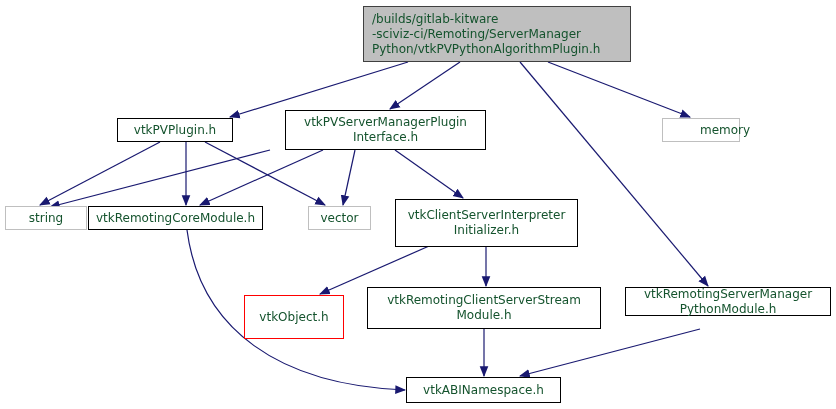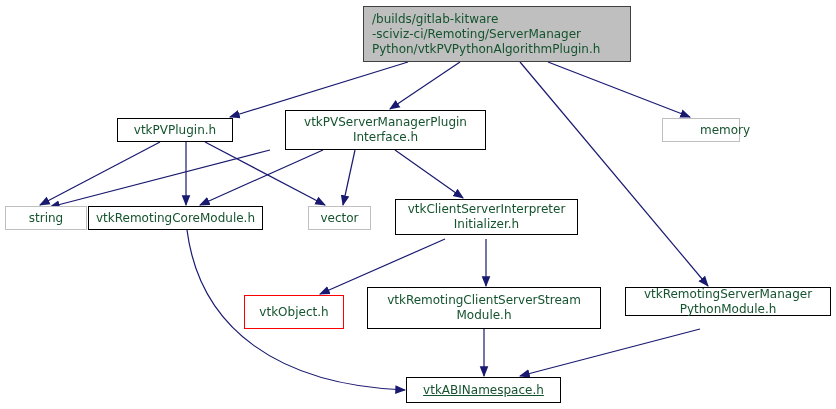--- a/index.html
+++ b/index.html
@@ -45,20 +45,20 @@
 <div class="node root" style="left:363px;top:6px;width:268px;height:56px;">/builds/gitlab-kitware
 -sciviz-ci/Remoting/ServerManager
 Python/vtkPVPythonAlgorithmPlugin.h</div>
 <div class="node" style="left:117px;top:118px;width:116px;height:24px;">vtkPVPlugin.h</div>
 <div class="node" style="left:265px;top:110px;width:201px;height:40px;margin-left:20px;">vtkPVServerManagerPlugin
 Interface.h</div>
 <div class="node ext" style="left:662px;top:118px;width:78px;height:24px;padding-left:48px;">memory</div>
 <div class="node ext" style="left:5px;top:206px;width:82px;height:24px;">string</div>
 <div class="node" style="left:88px;top:206px;width:175px;height:24px;">vtkRemotingCoreModule.h</div>
 <div class="node ext" style="left:308px;top:206px;width:63px;height:24px;">vector</div>
-<div class="node" style="left:395px;top:199px;width:183px;height:36px;">vtkClientServerInterpreter
+<div class="node" style="left:395px;top:199px;width:183px;height:48px;">vtkClientServerInterpreter
 Initializer.h</div>
-<div class="node red" style="left:244px;top:295px;width:100px;height:34px;">vtkObject.h</div>
+<div class="node red" style="left:244px;top:295px;width:100px;height:44px;">vtkObject.h</div>
 <div class="node" style="left:367px;top:287px;width:234px;height:42px;">vtkRemotingClientServerStream
 Module.h</div>
 <div class="node" style="left:625px;top:287px;width:206px;height:29px;">vtkRemotingServerManager
 PythonModule.h</div>
-<div class="node" style="left:406px;top:377px;width:155px;height:26px;text-decoration:underline;">vtkABINamespace.h</div>
+<div class="node" style="left:406px;top:377px;width:155px;height:26px;">vtkABINamespace.h</div>
 
 </body></html>

